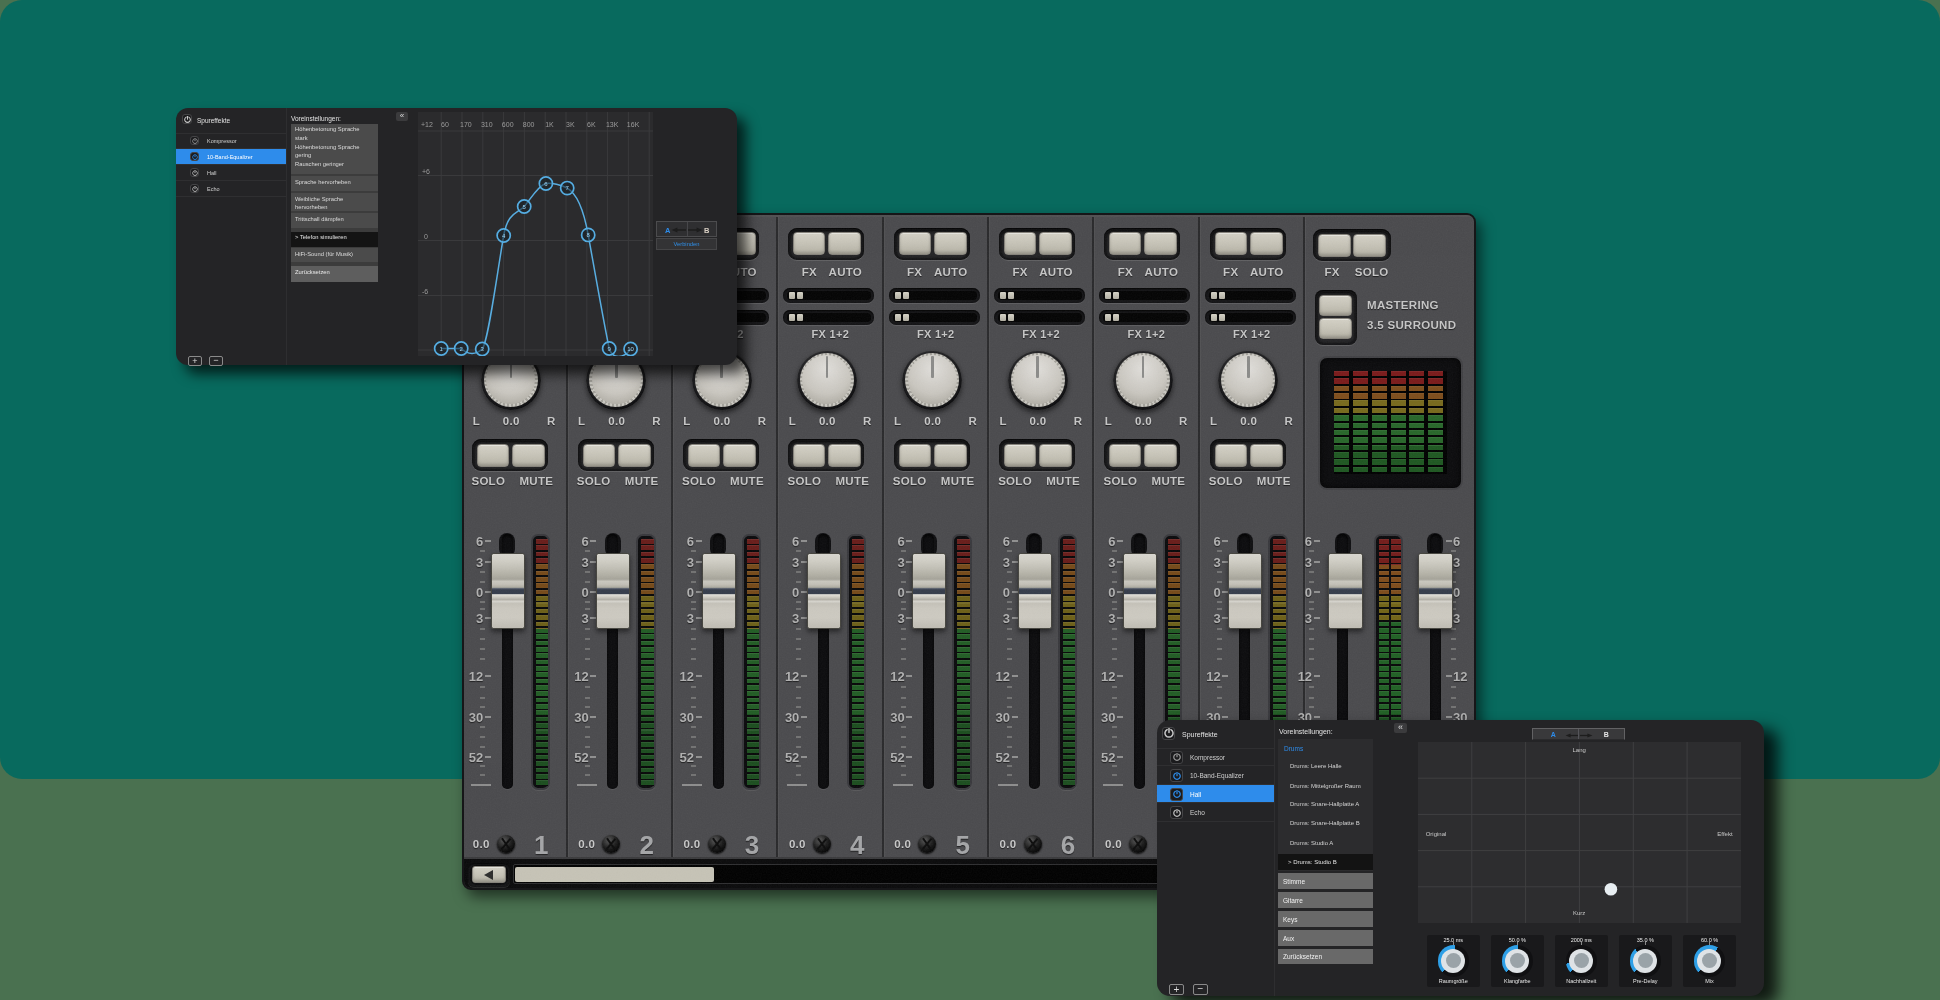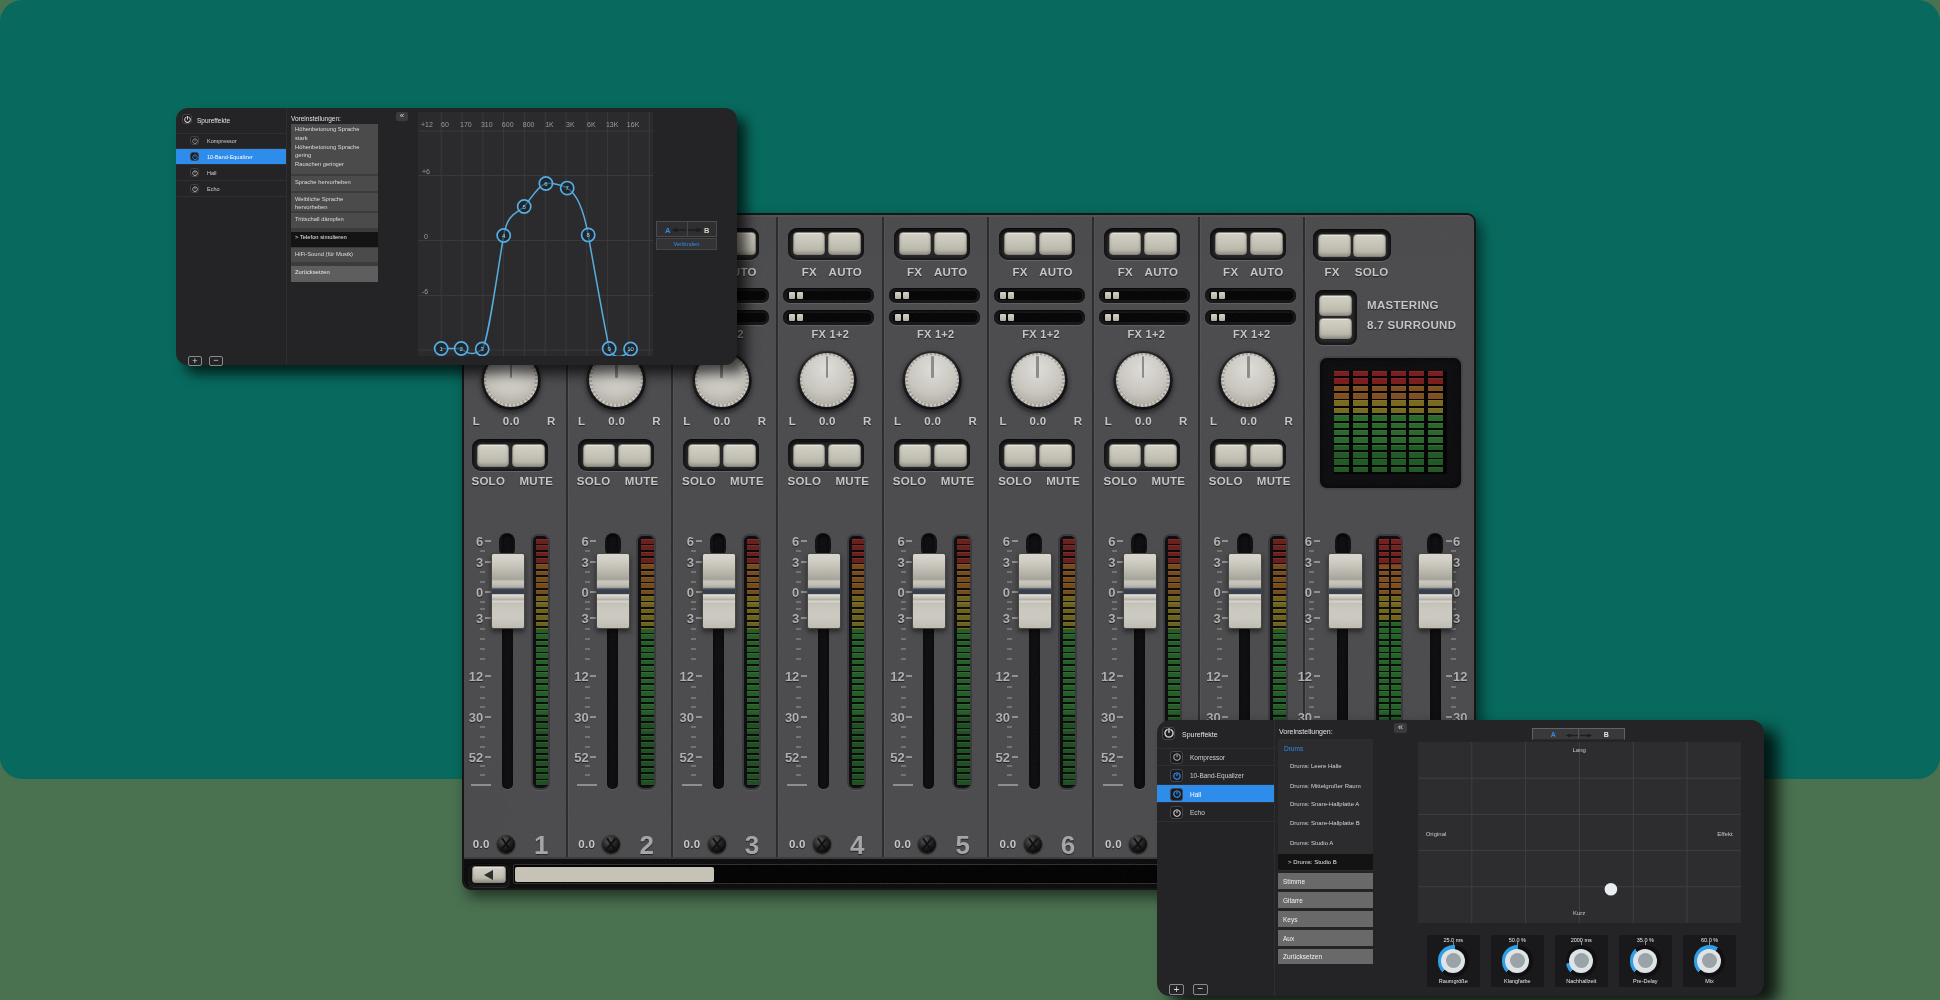--- a/index.html
+++ b/index.html
@@ -717,21 +717,21 @@
 <div class="bface" style="left:12.5px;top:16.5px;width:33px;height:23px;"></div>
 <div class="bface" style="left:48px;top:16.5px;width:33px;height:23px;"></div>
 <div class="lbl eng" style="left:6px;top:49px;width:42px;">FX</div>
 <div class="lbl eng" style="left:39px;top:49px;width:55px;">SOLO</div>
 <div class="bez" style="left:9.5px;top:72.5px;width:42px;height:55px;border-radius:8px;">
         <div class="in"></div>
       </div>
 <div class="bface" style="left:14px;top:77.5px;width:33px;height:21px;"></div>
 <div class="bface" style="left:14px;top:100.5px;width:33px;height:21px;"></div>
 <div class="lbl eng" style="left:62px;top:81.5px;width:100px;text-align:left;">MASTERING</div>
-<div class="lbl eng" style="left:62px;top:101.5px;width:110px;text-align:left;">8.7 SURROUND</div>
+<div class="lbl eng" style="left:62px;top:101.5px;width:110px;text-align:left;">3.5 SURROUND</div>
 <div class="abs" style="left:12.5px;top:139px;width:145px;height:134px;background:#0b0b0d;
  border:2px solid #414144;border-radius:9px;box-shadow:inset 0 0 6px #000;">
 <div class="abs" style="left:14px;top:13px;width:113.2px;height:103.2px;background-image:
  repeating-linear-gradient(to right,transparent 0 15px,#000 15px 18.87px),
  repeating-linear-gradient(to bottom,rgba(255,255,255,.05) 0 1px,transparent 1px 5.5px,#000 5.5px 7.37px),
  linear-gradient(to bottom,#7a1a1a 0 14.7px,#7e4d1b 14.7px 29.5px,#77691c 29.5px 44.2px,#276629 44.2px 75px,#1e5721 75px 100%);"></div>
 </div>
 <div class="scale-num" style="left:-13px;top:317px;width:20px;text-align:right;">6</div>
       <div class="tick" style="left:9px;top:323px;width:6px;"></div>
       <div class="scale-num" style="left:-13px;top:338px;width:20px;text-align:right;">3</div>

